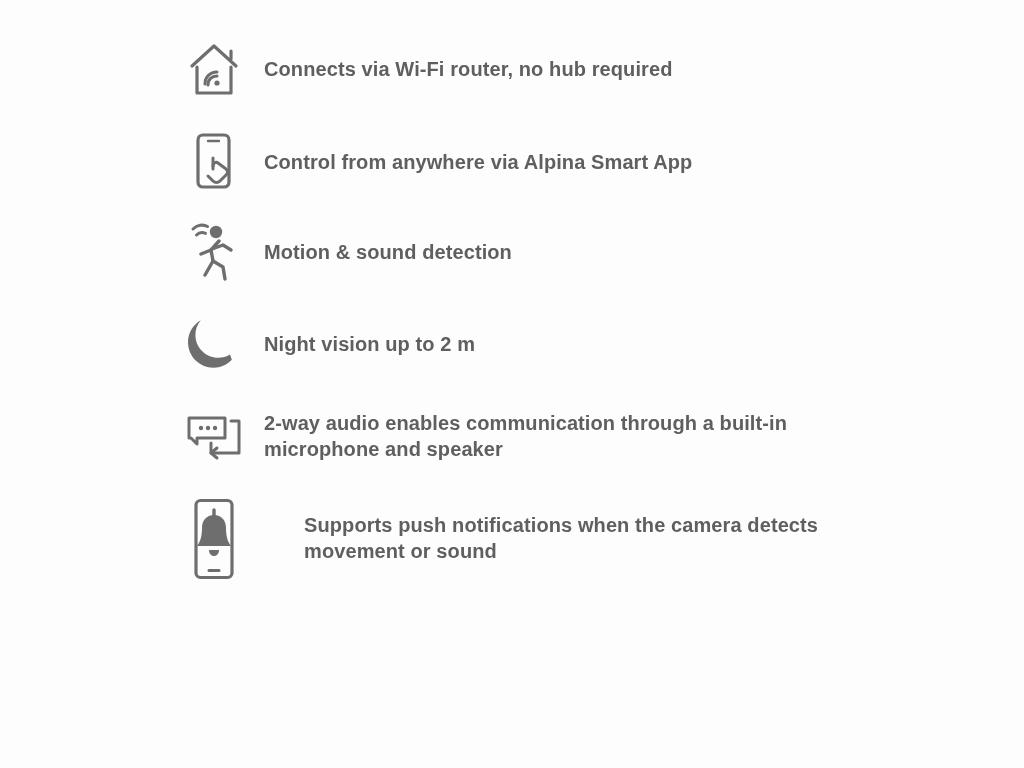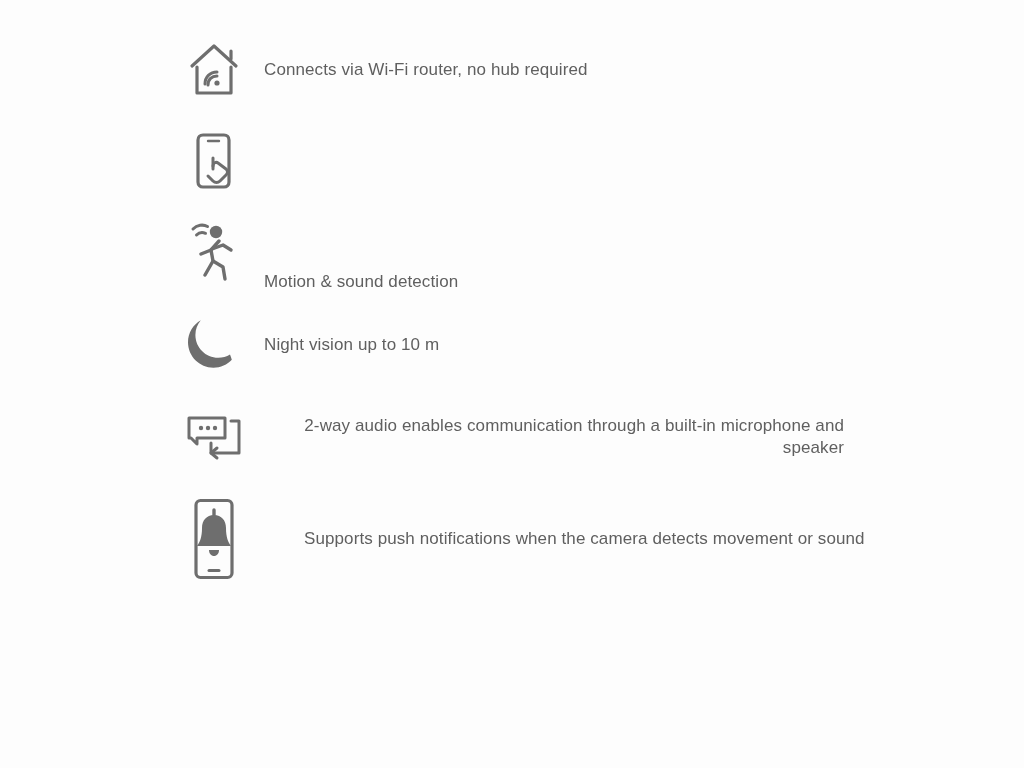--- a/index.html
+++ b/index.html
@@ -39,34 +39,34 @@
     display: flex;
     align-items: center;
     justify-content: center;
     color: #6e6e6e;
   }
   .feature-icon svg {
     display: block;
   }
   .feature-text {
     color: #5f5f5f;
-    font-size: 17px;
-    font-weight: normal;
+    font-size: 20px;
+    font-weight: bold;
     line-height: 1.28;
     letter-spacing: 0.1px;
     padding-left: 14px;
     max-width: 580px;
   }
   
   .r0 { margin-top: 0px; }
   .r1 { margin-top: 13px; }
   .r2 { margin-top: 13px; }
-  .r3 { margin-top: 10px; align-items: flex-end; }
+  .r3 { margin-top: 10px; }
   .r4 { margin-top: 12px; }
-  .r5 { margin-top: 12px; text-align: right; }
+  .r5 { margin-top: 12px; }
   .r6 { margin-top: 22px; gap: 40px; }
 </style>
 </head>
 <body>
 
 <div class="sheet">
   <div class="feature-list">
 
     <div class="feature-row r0">
       <span class="feature-icon">
@@ -84,20 +84,21 @@
 
     <div class="feature-row r1">
       <span class="feature-icon">
         <svg width="52" height="62" viewBox="0 0 52 62" fill="none" stroke="#6e6e6e" stroke-width="3.2" stroke-linecap="round" stroke-linejoin="round">
           <path d="M10 8 C10 5 12 3 15 3 L36 3 C39 3 41 5 41 8 L41 50 C41 53 39 55 36 55 L15 55 C12 55 10 53 10 50 Z"></path>
           <path d="M20 9 L31 9" stroke-width="2.4"></path>
           <path d="M25 26 L25 37" stroke-width="3"></path>
           <path d="M25 34 C25 31 28 29.5 30 31 L38 37 C40 38.5 40 41.5 38 43 L32 49 C30 51 27 51 25 49 L20 44" stroke-width="3"></path>
         </svg>
       </span>
+      <span class="feature-text">Control from anywhere via Alpina Smart App</span>
     </div>
 
 
     <div class="feature-row r3">
       <span class="feature-icon">
         <svg width="62" height="66" viewBox="0 0 62 66" fill="none" stroke="#6e6e6e" stroke-width="3.4" stroke-linecap="round" stroke-linejoin="round">
           <path d="M10 9 C14 5 20 4 24.5 6.5" stroke-width="3"></path>
           <path d="M13.5 15 C16 12.5 19.5 12 22.5 13.3" stroke-width="3"></path>
           <circle cx="33" cy="12" r="6.2" fill="#6e6e6e" stroke="none"></circle>
           <path d="M36 21 L28 30 L30 41 L22 55"></path>
@@ -108,21 +109,21 @@
       </span>
       <span class="feature-text">Motion &amp; sound detection</span>
     </div>
 
     <div class="feature-row r4">
       <span class="feature-icon">
         <svg width="56" height="58" viewBox="0 0 56 58" fill="#6e6e6e" stroke="none">
           <path d="M44 38.5 C40.5 40.6 36.5 41.8 32.2 41.8 C19.6 41.8 9.4 31.6 9.4 19 C9.4 13.4 11.4 8.3 14.8 4.3 C7.2 8.6 2 16.8 2 26.3 C2 40.3 13.4 51.7 27.4 51.7 C34.7 51.7 41.2 48.6 45.8 43.7 C45.2 42 44.7 40.2 44 38.5 Z"></path>
         </svg>
       </span>
-      <span class="feature-text">Night vision up to 10 m</span>
+      <span class="feature-text">Night vision up to 2 m</span>
     </div>
 
     <div class="feature-row r5">
       <span class="feature-icon">
         <svg width="58" height="52" viewBox="0 0 58 52" fill="none" stroke="#6e6e6e" stroke-width="3" stroke-linecap="round" stroke-linejoin="round">
           <path d="M4 7 L40 7 L40 27 L12 27 L12 33 L6 27 L4 27 Z"></path>
           <circle cx="16" cy="17" r="2.2" fill="#6e6e6e" stroke="none"></circle>
           <circle cx="23" cy="17" r="2.2" fill="#6e6e6e" stroke="none"></circle>
           <circle cx="30" cy="17" r="2.2" fill="#6e6e6e" stroke="none"></circle>
           <path d="M46 10 L54 10 L54 42 L26 42 L26 32"></path>

